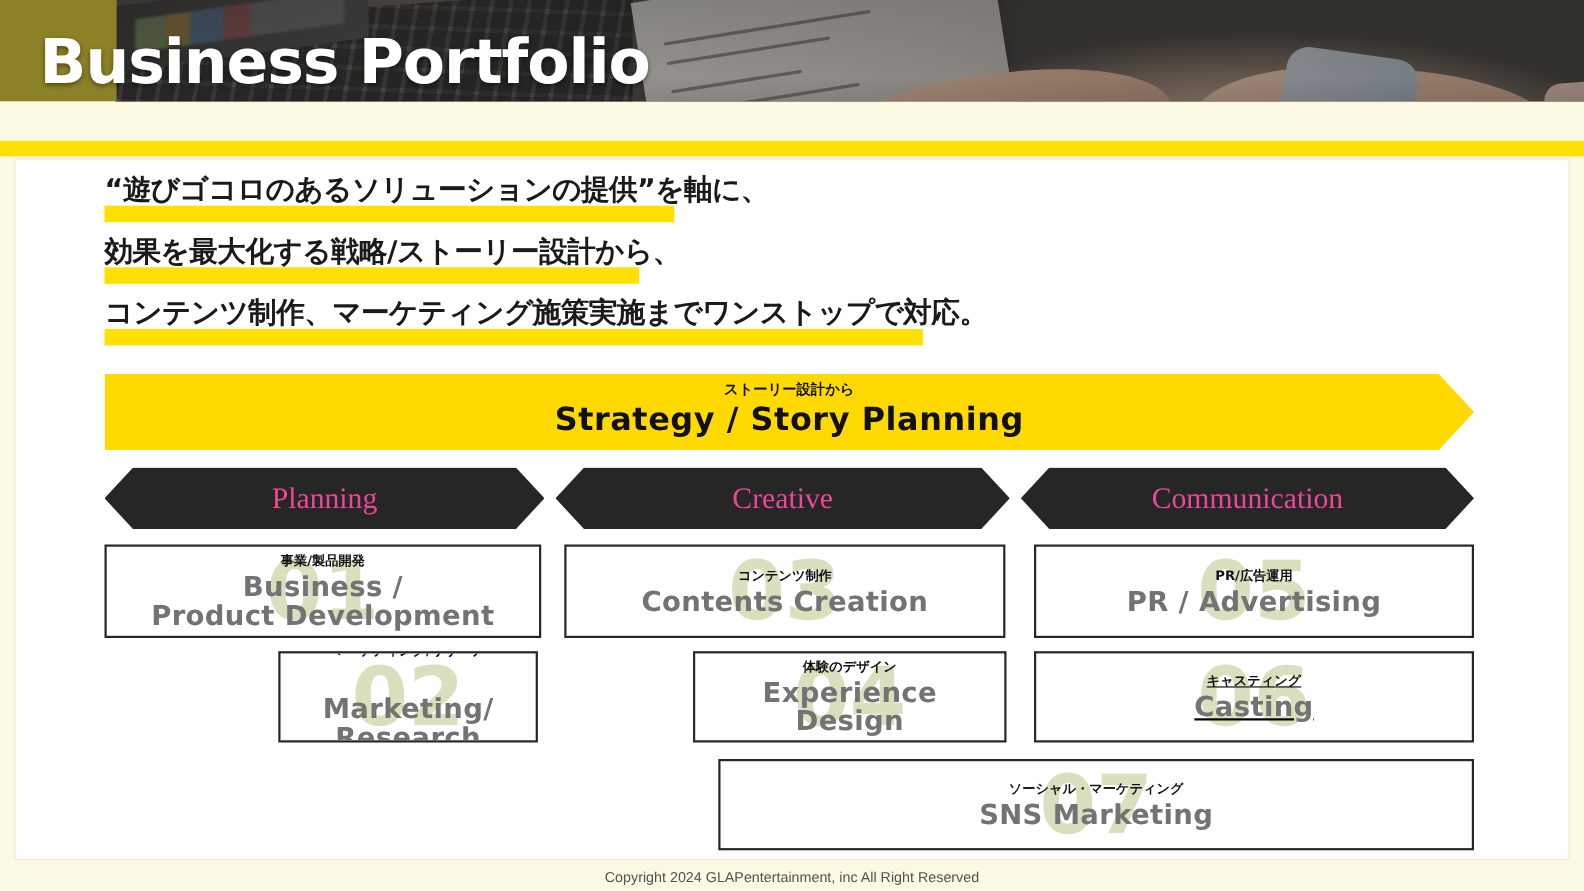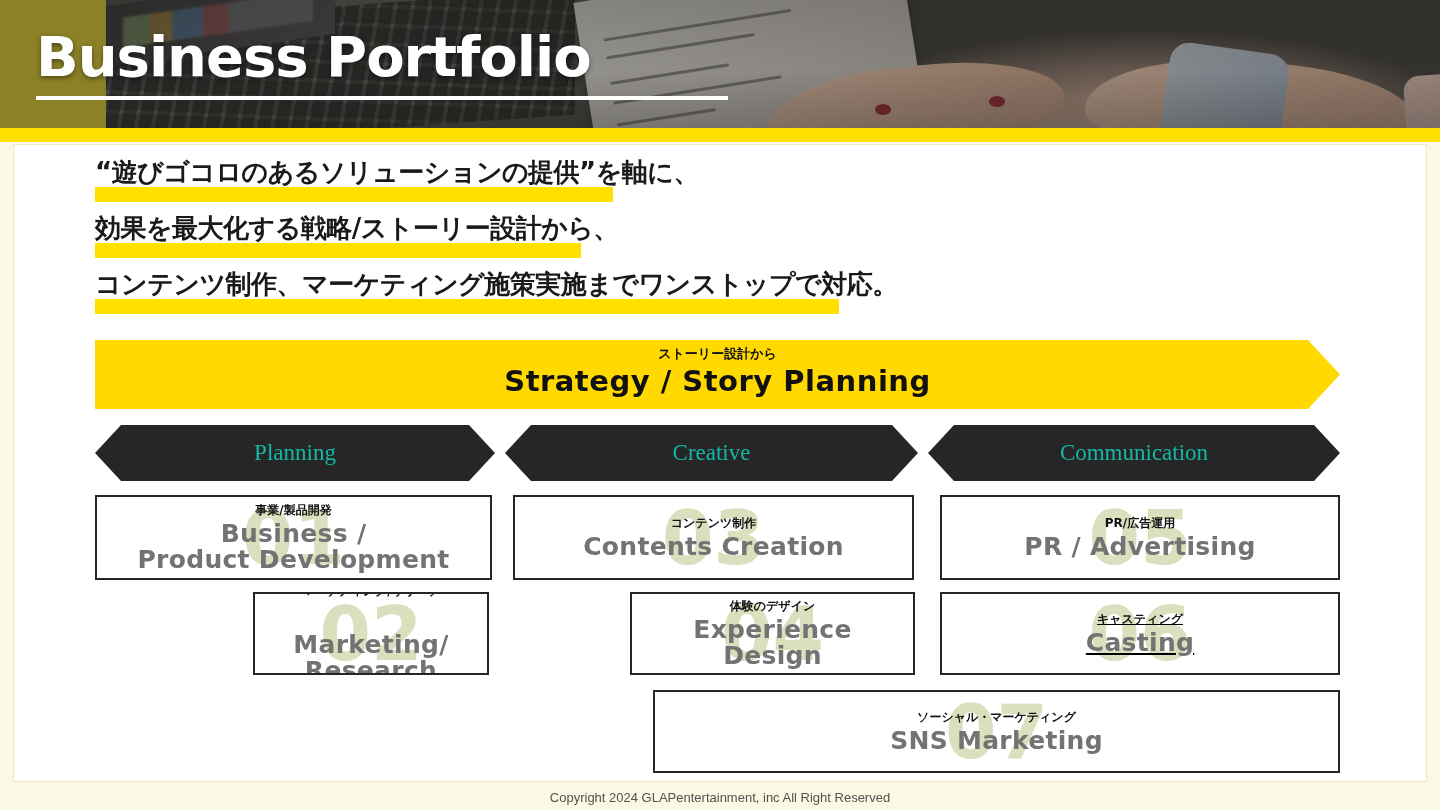--- a/index.html
+++ b/index.html
@@ -16,21 +16,21 @@
     width: 1440px;
     height: 810px;
     overflow: hidden;
     background: #fbf8e4;
   }
 
   
   .header {
     position: absolute;
     left: 0; top: 0;
-    width: 1440px; height: 145px;
+    width: 1440px; height: 92px;
     overflow: hidden;
   }
   .header-photo {
     position: absolute;
     left: 105px; top: 0;
     width: 1335px; height: 128px;
     overflow: hidden;
     background: #4a4845;
   }
   
@@ -176,24 +176,24 @@
     letter-spacing: .5px;
     font-family: "DejaVu Sans", "Liberation Sans", sans-serif;
   }
 
   
   .arrow {
     position: absolute;
     top: 425px; height: 56px;
     background: #262626;
     clip-path: polygon(26px 0, calc(100% - 26px) 0, 100% 50%, calc(100% - 26px) 100%, 26px 100%, 0 50%);
-    color: #14b8a6;
+    color: #ec4899;
     display: flex; align-items: center; justify-content: center;
     font-family: "Liberation Serif", "DejaVu Serif", serif;
-    font-size: 23px;
+    font-size: 27px;
   }
 
   
   .box {
     position: absolute;
     border: 2px solid #262626;
     background: #ffffff;
     box-sizing: border-box;
     overflow: hidden;
     display: flex; flex-direction: column;

